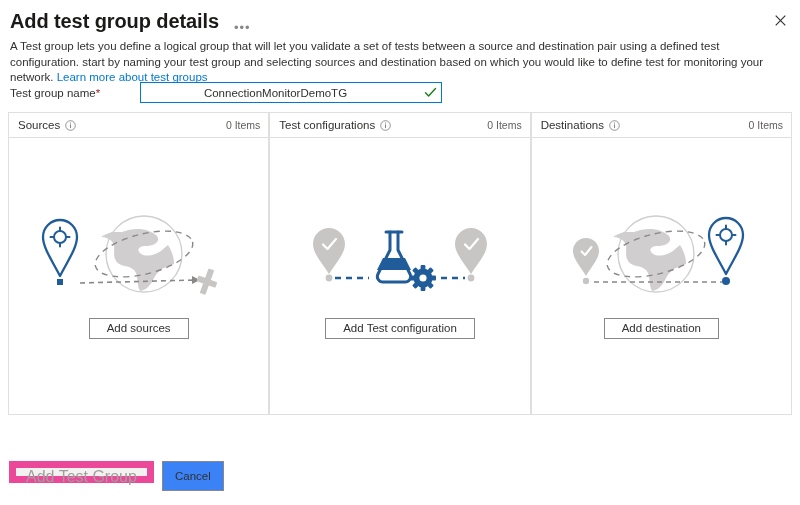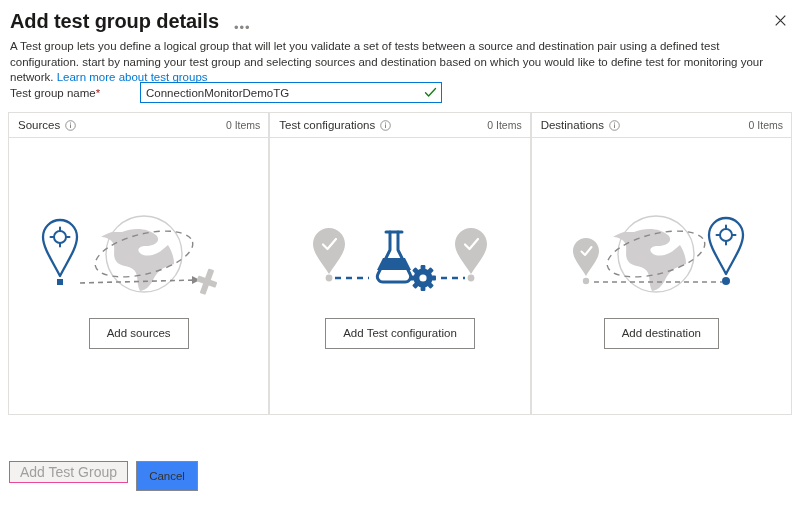--- a/index.html
+++ b/index.html
@@ -104,20 +104,21 @@
     width: 100%;
     height: 21px;
     box-sizing: border-box;
     border: 1px solid #0078d4;
     background: #ffffff;
     font-family: "Liberation Sans", sans-serif;
     font-size: 11.5px;
     color: #323130;
     padding: 0 36px 0 5px;
     outline: none;
+    text-align: center;
   }
   .valid-check {
     position: absolute;
     right: 5px;
     top: 4px;
     width: 13px;
     height: 13px;
     pointer-events: none;
   }
 
@@ -174,21 +175,21 @@
   }
   .illus {
     margin-top: 72px;
     width: 210px;
     height: 92px;
   }
   .illus svg { display: block; }
   .add-btn {
     margin-top: 16px;
     min-width: 96px;
-    height: 31px;
+    height: 21px;
     box-sizing: border-box;
     border: 1px solid #8a8886;
     background: #ffffff;
     font-family: "Liberation Sans", sans-serif;
     font-size: 11.5px;
     color: #323130;
     padding: 0 17px;
     cursor: pointer;
     line-height: 19px;
   }
@@ -232,25 +233,25 @@
     position: absolute;
     left: 9px;
     bottom: 14px;
     display: flex;
     gap: 8px;
   }
   .btn-primary-disabled {
     min-width: 90px;
     height: 22px;
     box-sizing: border-box;
-    border: 1px solid #ec4899;
+    border: 7px solid #ec4899;
     background: #f3f2f1;
     color: #a19f9d;
     font-family: "Liberation Sans", sans-serif;
-    font-size: 14px;
+    font-size: 16px;
     cursor: default;
     padding: 0 10px;
   }
   .btn-secondary {
     min-width: 62px;
     height: 30px;
     box-sizing: border-box;
     border: 1px solid #8a8886;
     background: #3b82f6;
     color: #323130;

